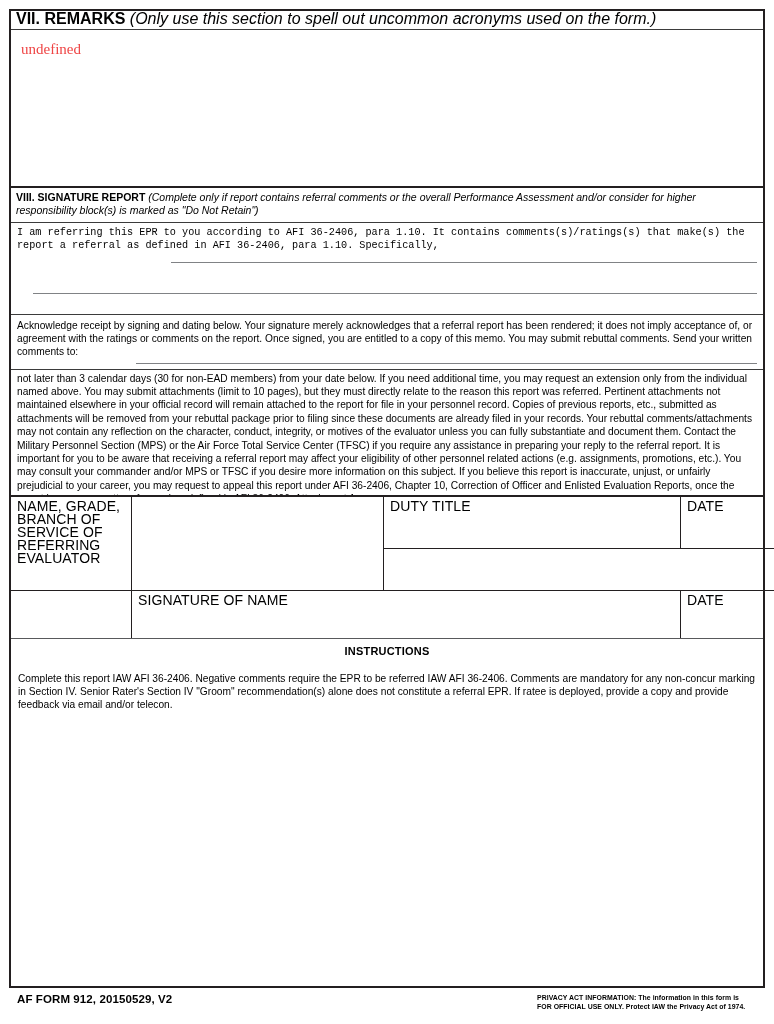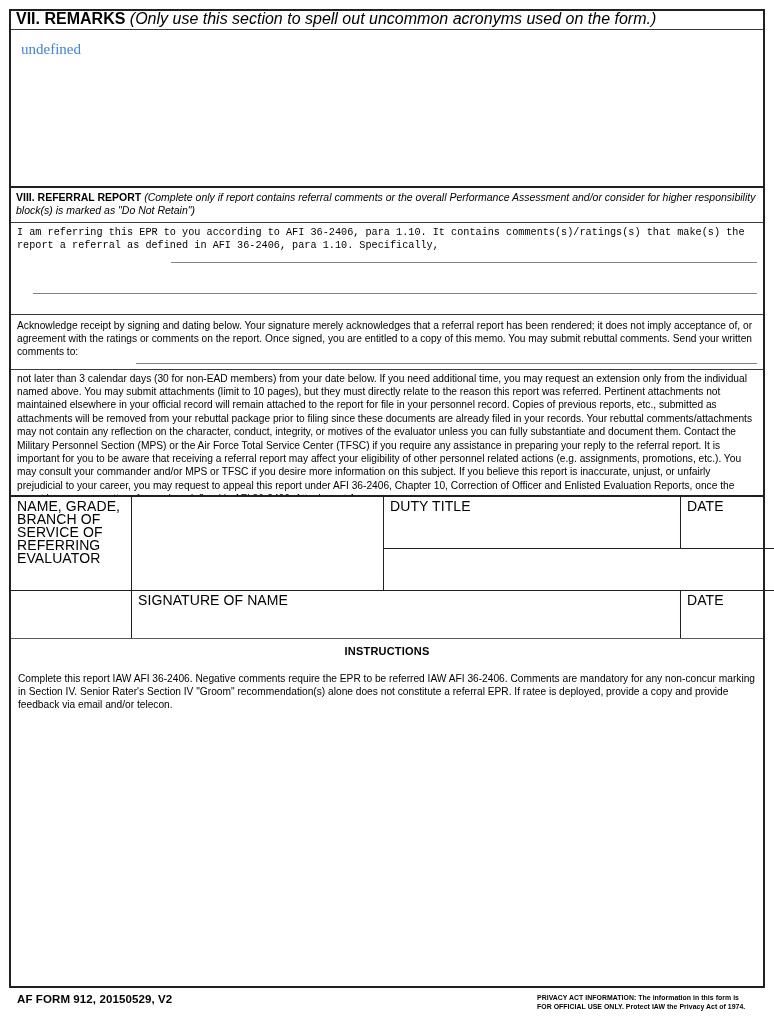--- a/index.html
+++ b/index.html
@@ -61,21 +61,21 @@
   .remarks-body {
     box-sizing: border-box;
     height: 158px;
     padding: 10px 10px 0 10px;
     border-bottom: 2px solid #231f20;
   }
   .remarks-value {
     font-family: "Liberation Serif", serif;
     font-size: 15px;
     line-height: 18px;
-    color: #3b82f6;
+    color: #ef4444;
   }
 
   
   .sec8-header {
     box-sizing: border-box;
     padding: 3px 5px 4px 5px;
     font-size: 10.5px;
     line-height: 13.5px;
     border-bottom: 1px solid #3b3b3b;
   }
@@ -211,21 +211,21 @@
       <span class="sec-title">REMARKS</span>
       <span class="sec-note">(Only use this section to spell out uncommon acronyms used on the form.)</span>
     </div>
 
     <div class="remarks-body">
       <div class="remarks-value">undefined</div>
     </div>
 
     <div class="sec8-header">
       <span class="sec-num">VIII.</span>
-      <span class="sec-title">REFERRAL REPORT</span>
+      <span class="sec-title">SIGNATURE REPORT</span>
       <span class="sec-note">(Complete only if report contains referral comments or the overall Performance Assessment and/or consider for higher responsibility block(s) is marked as "Do Not Retain")</span>
     </div>
 
     <div class="block-referring">
       <div class="para">I am referring this EPR to you according to AFI 36-2406, para 1.10.  It contains comments(s)/ratings(s) that make(s) the report a referral as defined in AFI 36-2406, para 1.10. Specifically,</div>
       <div class="fill-line fl-a"></div>
       <div class="fill-line fl-b"></div>
     </div>
 
     <div class="block-ack">

